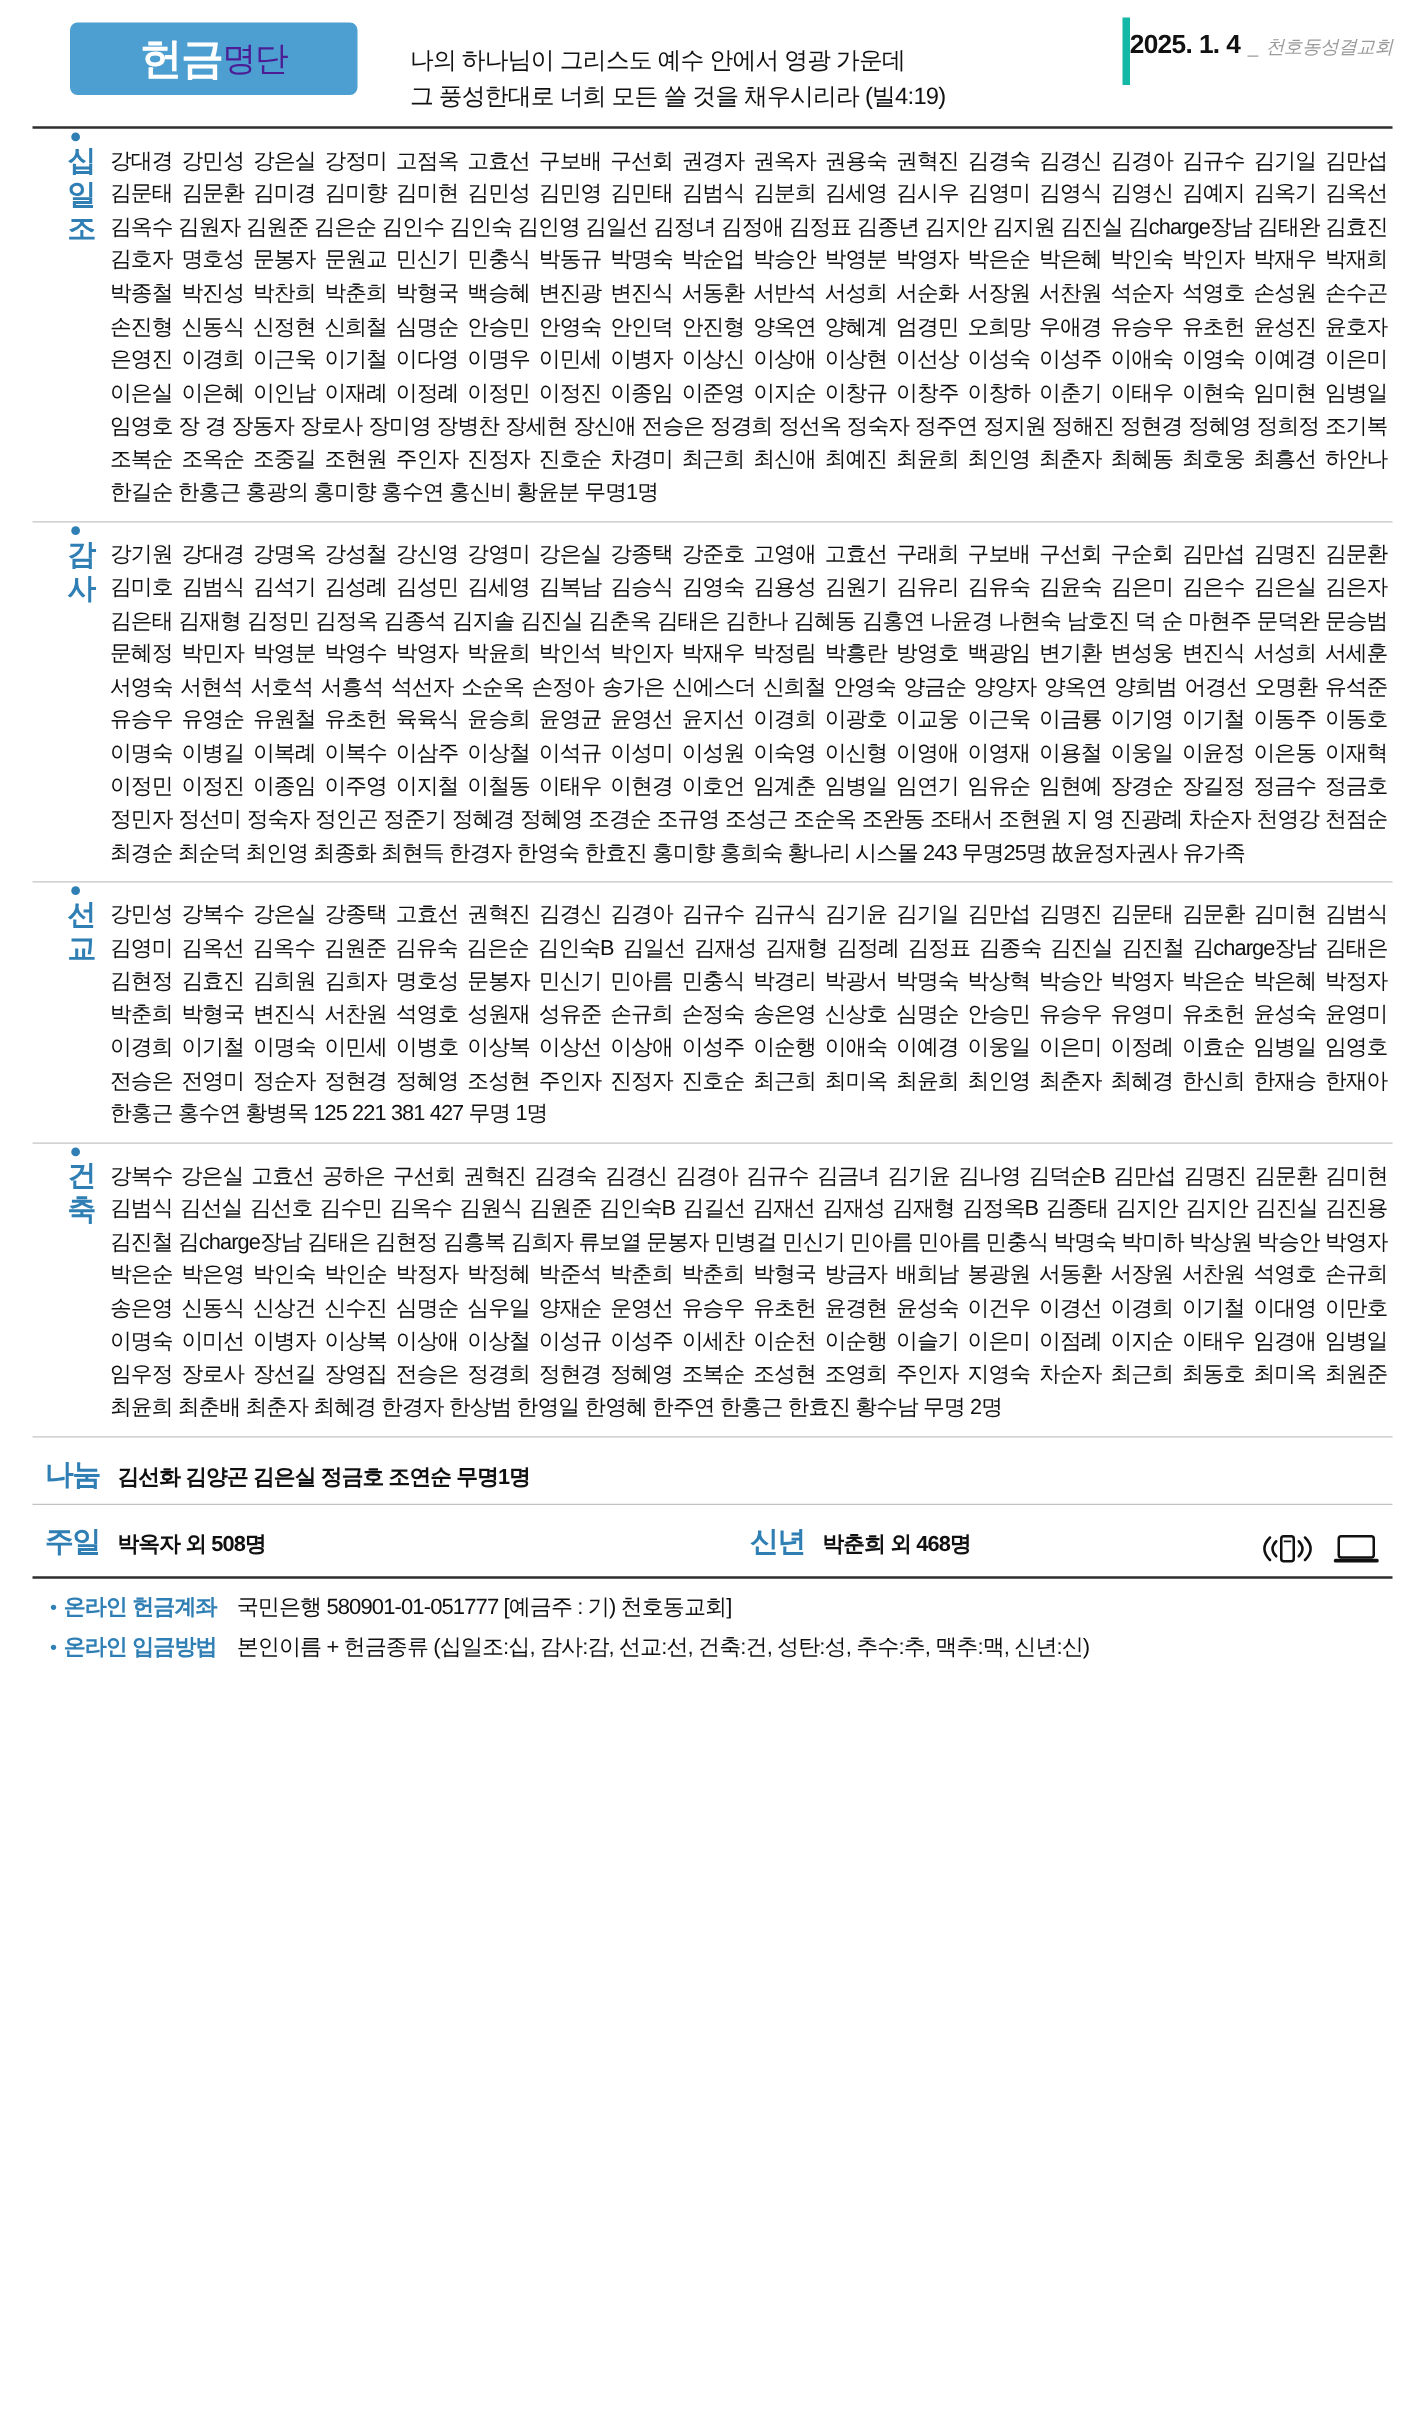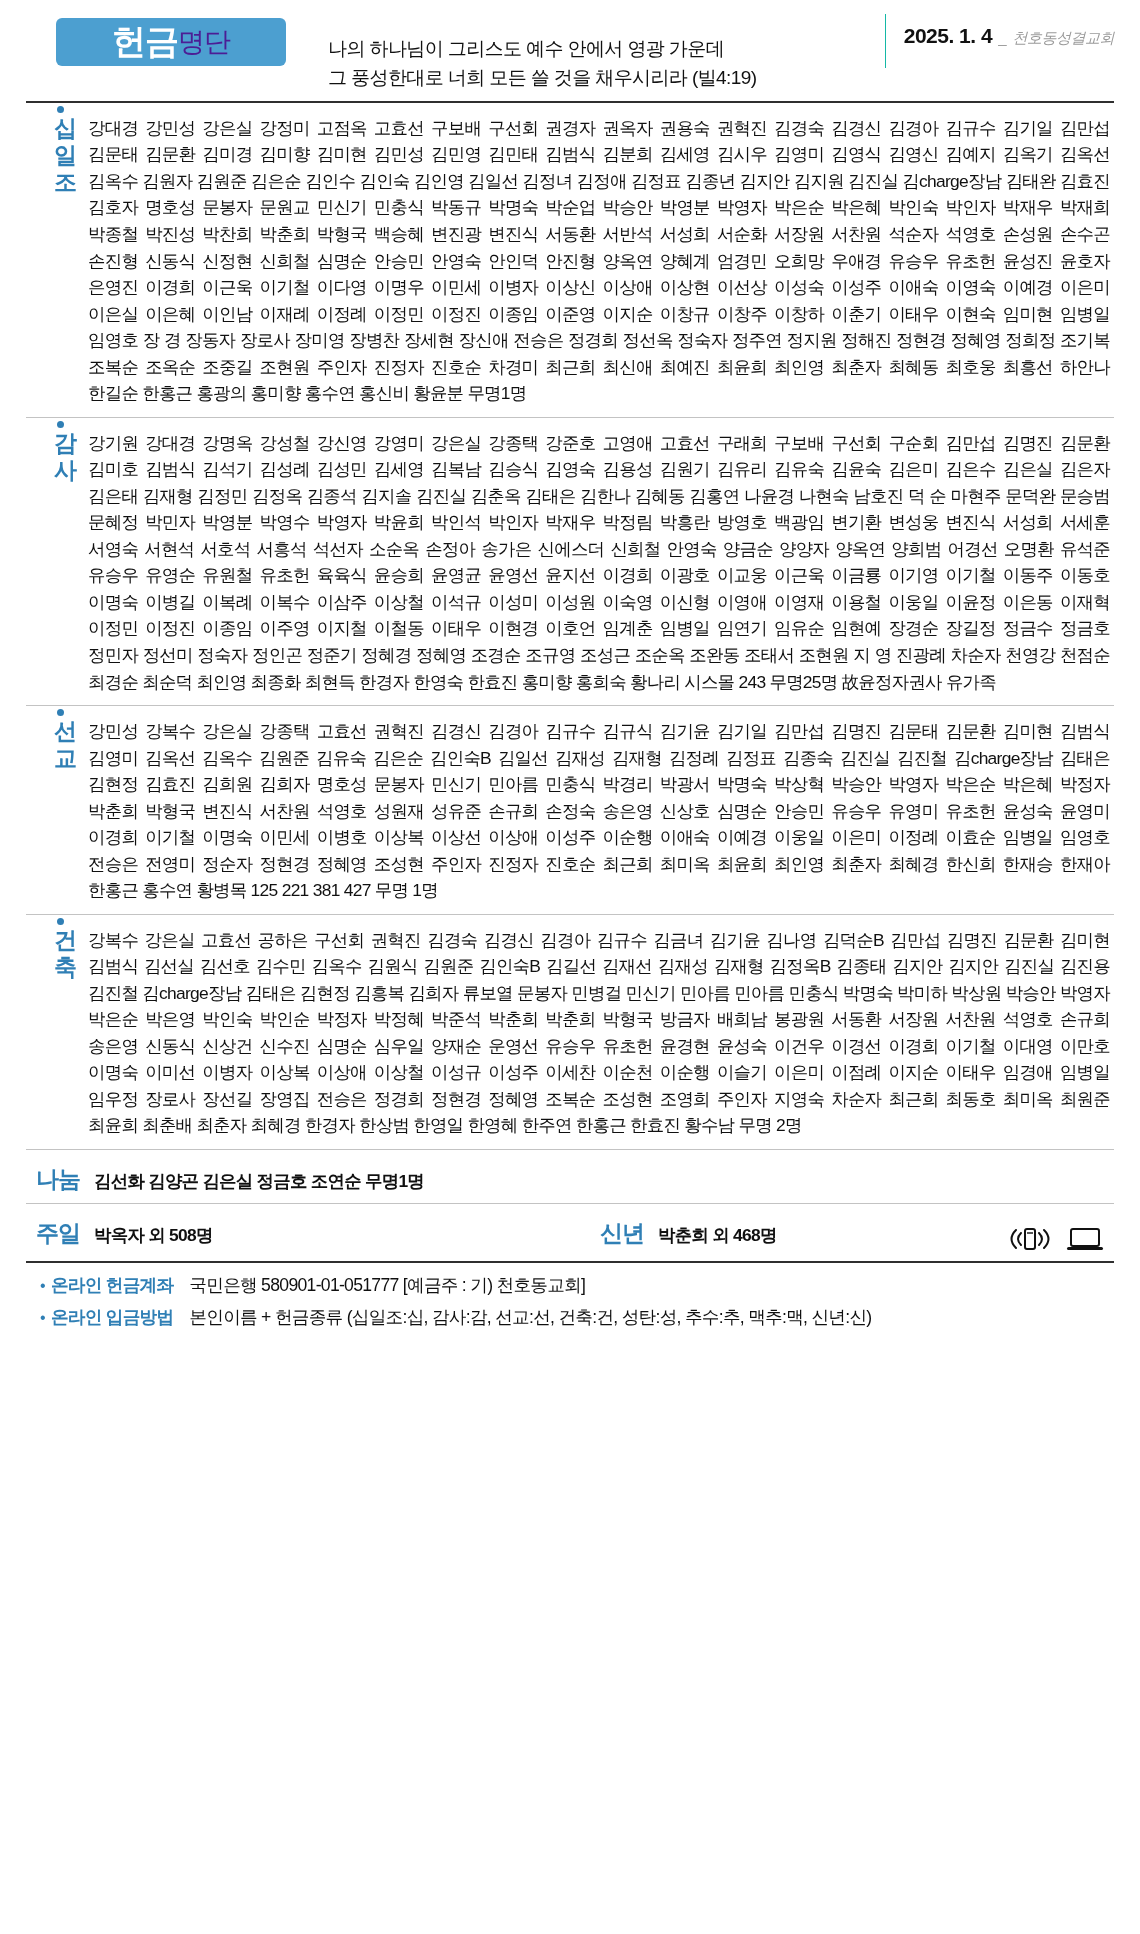--- a/index.html
+++ b/index.html
@@ -25,21 +25,21 @@
 
   
   .header {
     display: flex;
     align-items: flex-start;
     padding-bottom: 8px;
     position: relative;
   }
   .title-badge {
     width: 230px;
-    height: 48px;
+    height: 58px;
     background: #4c9fd0;
     border-radius: 6px 6px 6px 6px;
     display: flex;
     align-items: center;
     justify-content: center;
     flex: 0 0 auto;
     margin-left: 30px;
     margin-top: 4px;
   }
   .title-badge .t1 {
@@ -61,22 +61,21 @@
     line-height: 1.55;
     color: #111;
     letter-spacing: -0.6px;
     flex: 1 1 auto;
   }
   .header-right {
     flex: 0 0 auto;
     display: flex;
     align-items: baseline;
     padding-top: 10px;
-    padding-left: 18px;
-    border-left: 1px solid #14b8a6;
+    border-left: 6px solid #14b8a6;
     height: 44px;
   }
   .header-right .date {
     font-size: 21px;
     font-weight: bold;
     color: #111;
     letter-spacing: -0.5px;
   }
   .header-right .dash {
     font-size: 15px;

